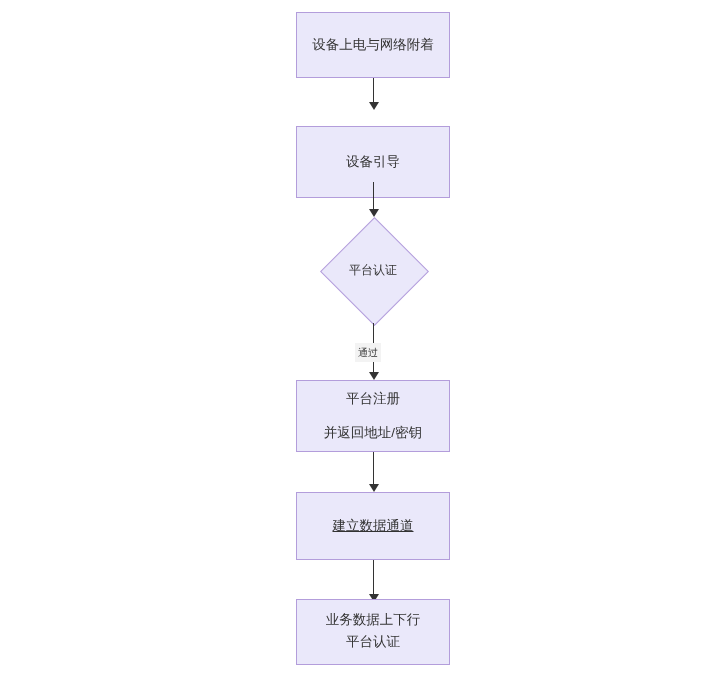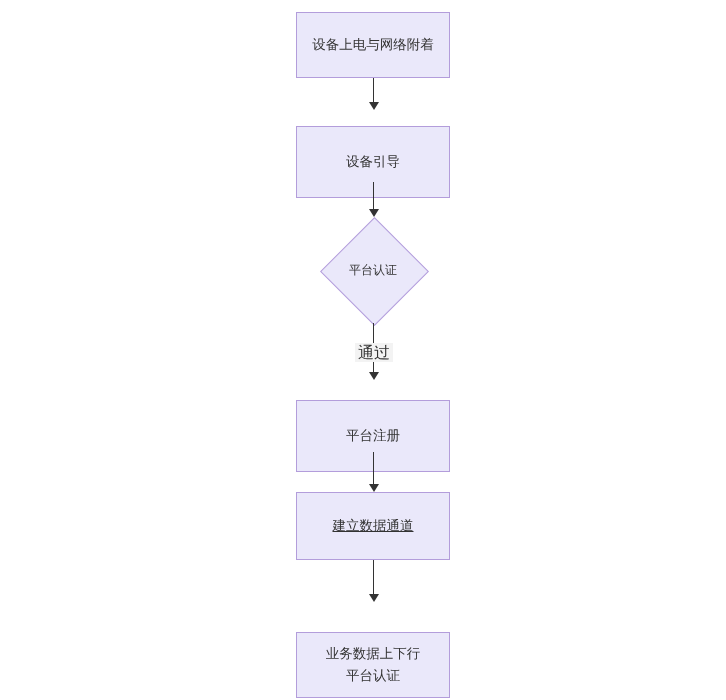--- a/index.html
+++ b/index.html
@@ -90,21 +90,21 @@
     border-left: 5px solid transparent;
     border-right: 5px solid transparent;
     border-top: 8px solid #333333;
   }
 
   
   .edge-label {
     position: absolute;
     background: #f3f3f3;
     color: #333333;
-    font-size: 16px;
+    font-size: 10px;
     line-height: 17px;
     padding: 1px 3px;
     white-space: nowrap;
   }
 </style>
 </head>
 <body>
 
 <div id="flow-canvas">
 
@@ -130,36 +130,37 @@
     <div class="diamond-shape"></div>
     <span class="diamond-label">平台认证</span>
   </div>
 
   <div class="connector" style="left:373px; top:323px; height:57px;">
     <div class="conn-line" style="height:49px;"></div>
     <div class="conn-head" style="top:49px;"></div>
   </div>
   <div class="edge-label" style="left:355px; top:343px;">通过</div>
 
-  <div class="node-box" style="left:296px; top:400px; width:154px; height:72px;gap:12px;">
+  <div class="node-box" style="left:296px; top:380px; width:154px; height:72px;gap:12px;">
     <span class="line1">平台注册</span>
+    <span class="line2">并返回地址/密钥</span>
   </div>
 
   <div class="connector" style="left:373px; top:452px; height:40px;">
     <div class="conn-line" style="height:32px;"></div>
     <div class="conn-head" style="top:32px;"></div>
   </div>
 
   <div class="node-box" style="left:296px; top:492px; width:154px; height:68px;text-decoration:underline;">
     <span class="line1">建立数据通道</span>
   </div>
 
   <div class="connector" style="left:373px; top:560px; height:42px;">
     <div class="conn-line" style="height:34px;"></div>
     <div class="conn-head" style="top:34px;"></div>
   </div>
 
-  <div class="node-box" style="left:296px; top:632px; width:154px; height:66px;">
+  <div class="node-box" style="left:296px; top:599px; width:154px; height:66px;font-family:Liberation Mono, monospace;">
     <span class="line1">业务数据上下行</span>
     <span class="line2">平台认证</span>
   </div>
 
 </div>
 
 </body></html>

